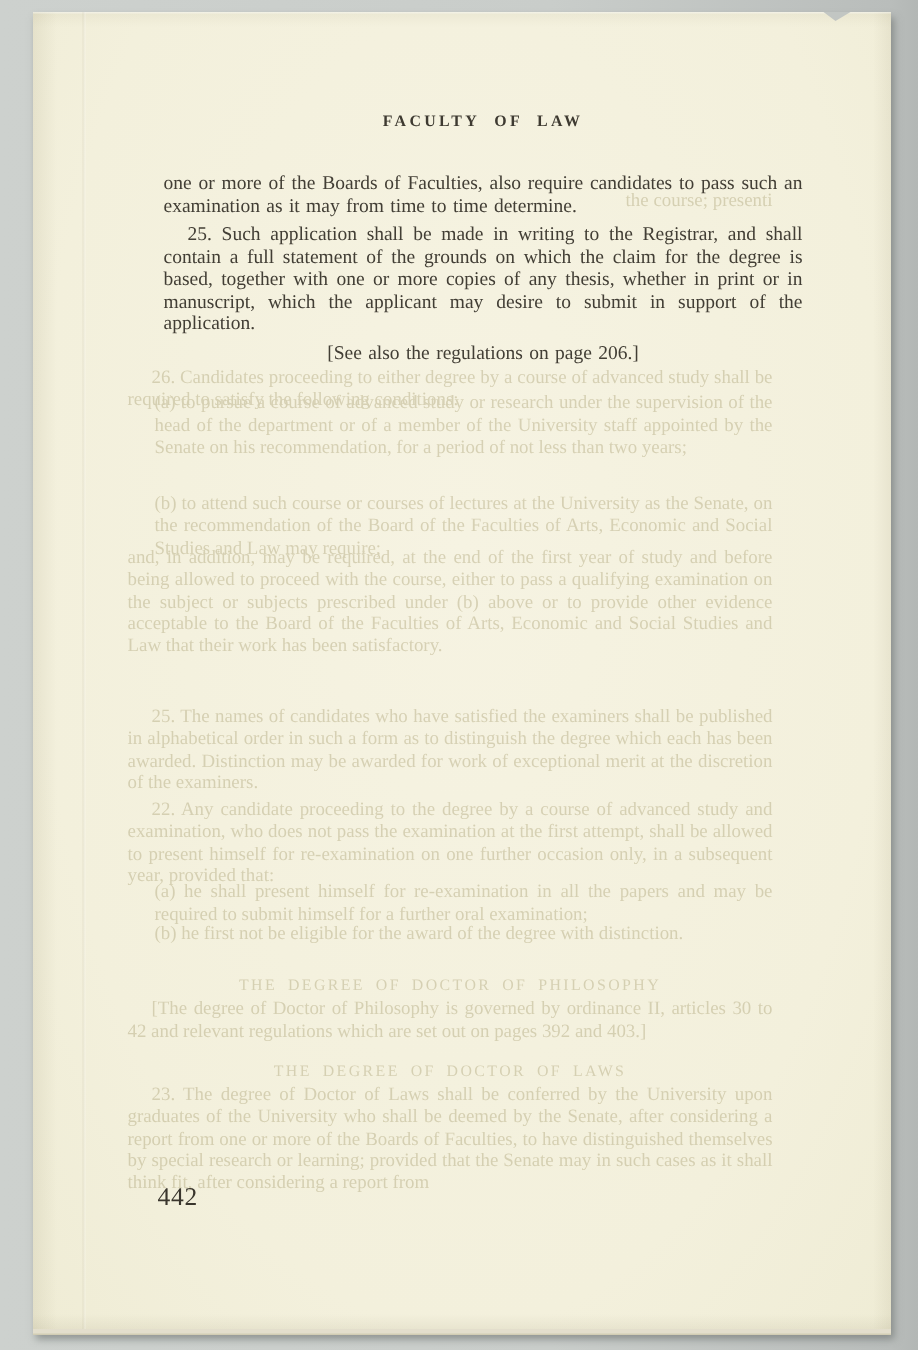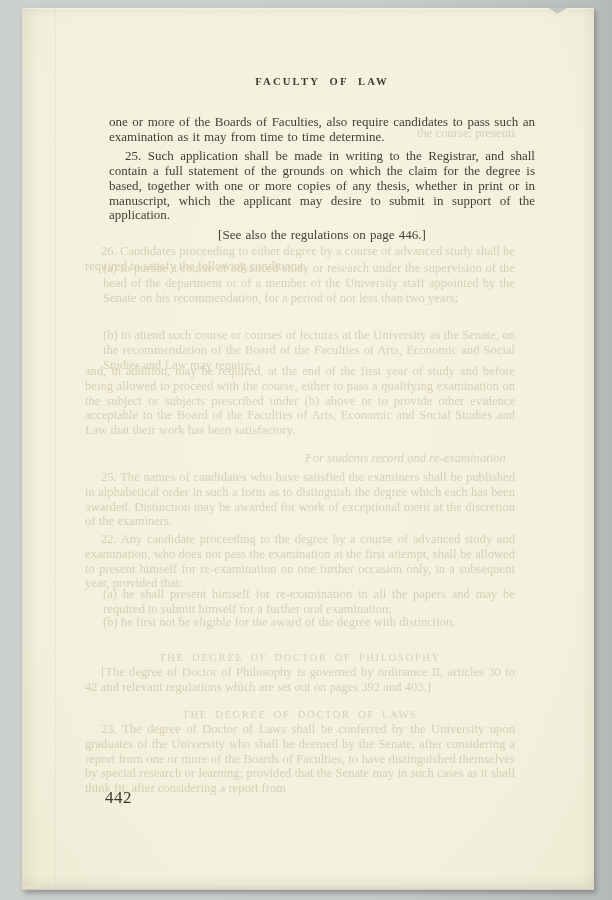--- a/index.html
+++ b/index.html
@@ -78,35 +78,34 @@
 
     <div class="crease"></div>
     <div class="notch"></div>
 
     <div class="bleed">
       <div class="bb frag" style="top:118px">the course; presenti</div>
       <div class="bb indent" style="top:236px">26. Candidates proceeding to either degree by a course of advanced study shall be required to satisfy the following conditions:</div>
       <div class="bb inset" style="top:253px">(a) to pursue a course of advanced study or research under the supervision of the head of the department or of a member of the University staff appointed by the Senate on his recommendation, for a period of not less than two years;</div>
       <div class="bb inset" style="top:320px">(b) to attend such course or courses of lectures at the University as the Senate, on the recommendation of the Board of the Faculties of Arts, Economic and Social Studies and Law may require;</div>
       <div class="bb" style="top:356px">and, in addition, may be required, at the end of the first year of study and before being allowed to proceed with the course, either to pass a qualifying examination on the subject or subjects prescribed under (b) above or to provide other evidence acceptable to the Board of the Faculties of Arts, Economic and Social Studies and Law that their work has been satisfactory.</div>
-      <div class="bb ital" style="top:443px">For students record and re-examination</div>
       <div class="bb indent" style="top:462px">25. The names of candidates who have satisfied the examiners shall be published in alphabetical order in such a form as to distinguish the degree which each has been awarded. Distinction may be awarded for work of exceptional merit at the discretion of the examiners.</div>
       <div class="bb indent" style="top:524px">22. Any candidate proceeding to the degree by a course of advanced study and examination, who does not pass the examination at the first attempt, shall be allowed to present himself for re-examination on one further occasion only, in a subsequent year, provided that:</div>
       <div class="bb inset" style="top:579px">(a) he shall present himself for re-examination in all the papers and may be required to submit himself for a further oral examination;</div>
       <div class="bb inset" style="top:607px">(b) he first not be eligible for the award of the degree with distinction.</div>
       <div class="bb center" style="top:643px">THE DEGREE OF DOCTOR OF PHILOSOPHY</div>
       <div class="bb indent" style="top:657px">[The degree of Doctor of Philosophy is governed by ordinance II, articles 30 to 42 and relevant regulations which are set out on pages 392 and 403.]</div>
       <div class="bb center" style="top:700px">THE DEGREE OF DOCTOR OF LAWS</div>
       <div class="bb indent" style="top:714px">23. The degree of Doctor of Laws shall be conferred by the University upon graduates of the University who shall be deemed by the Senate, after considering a report from one or more of the Boards of Faculties, to have distinguished themselves by special research or learning; provided that the Senate may in such cases as it shall think fit, after considering a report from</div>
     </div>
 
     <div class="header">FACULTY OF LAW</div>
 
     <div class="textblock">
       <p>one or more of the Boards of Faculties, also require candidates to pass such an examination as it may from time to time determine.</p>
       <p class="indent">25. Such application shall be made in writing to the Registrar, and shall contain a full statement of the grounds on which the claim for the degree is based, together with one or more copies of any thesis, whether in print or in manuscript, which the applicant may desire to submit in support of the application.</p>
-      <p class="note">[See also the regulations on page 446.]</p>
+      <p class="note">[See also the regulations on page 206.]</p>
     </div>
 
     <div class="pagenum">442</div>
 
   </div>
 </div>
 
 </body></html>

